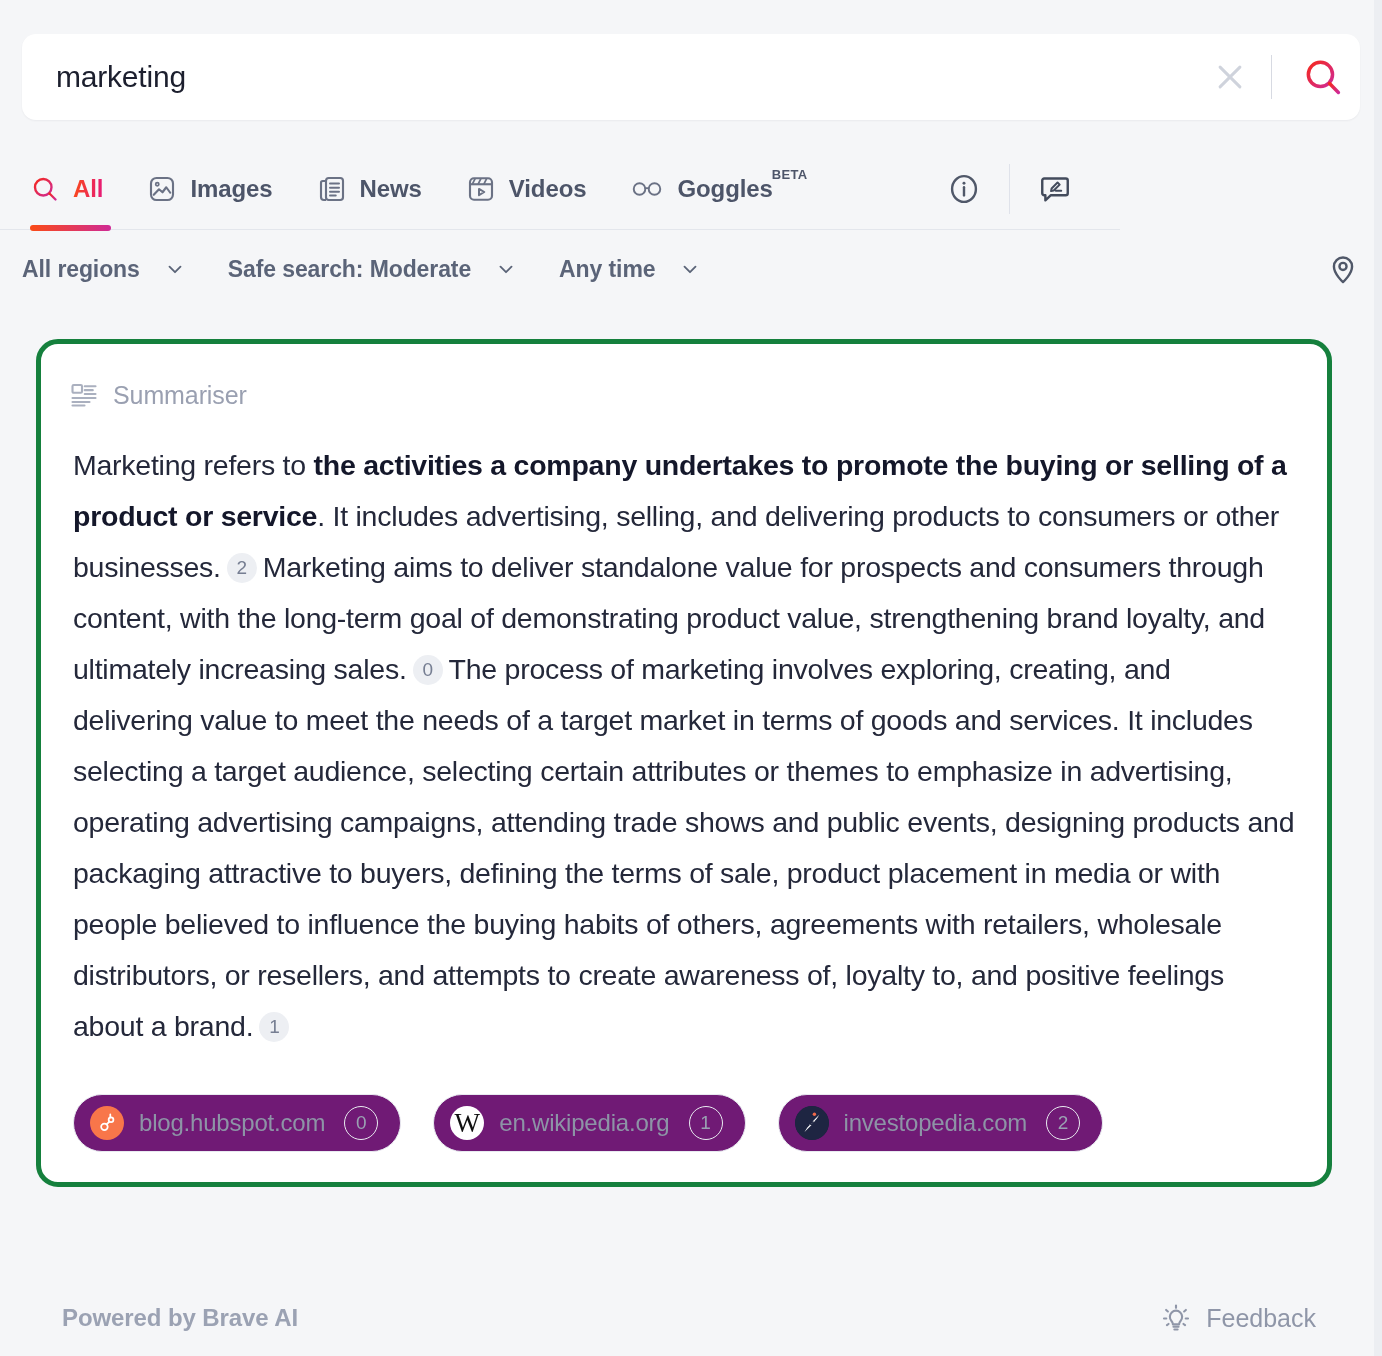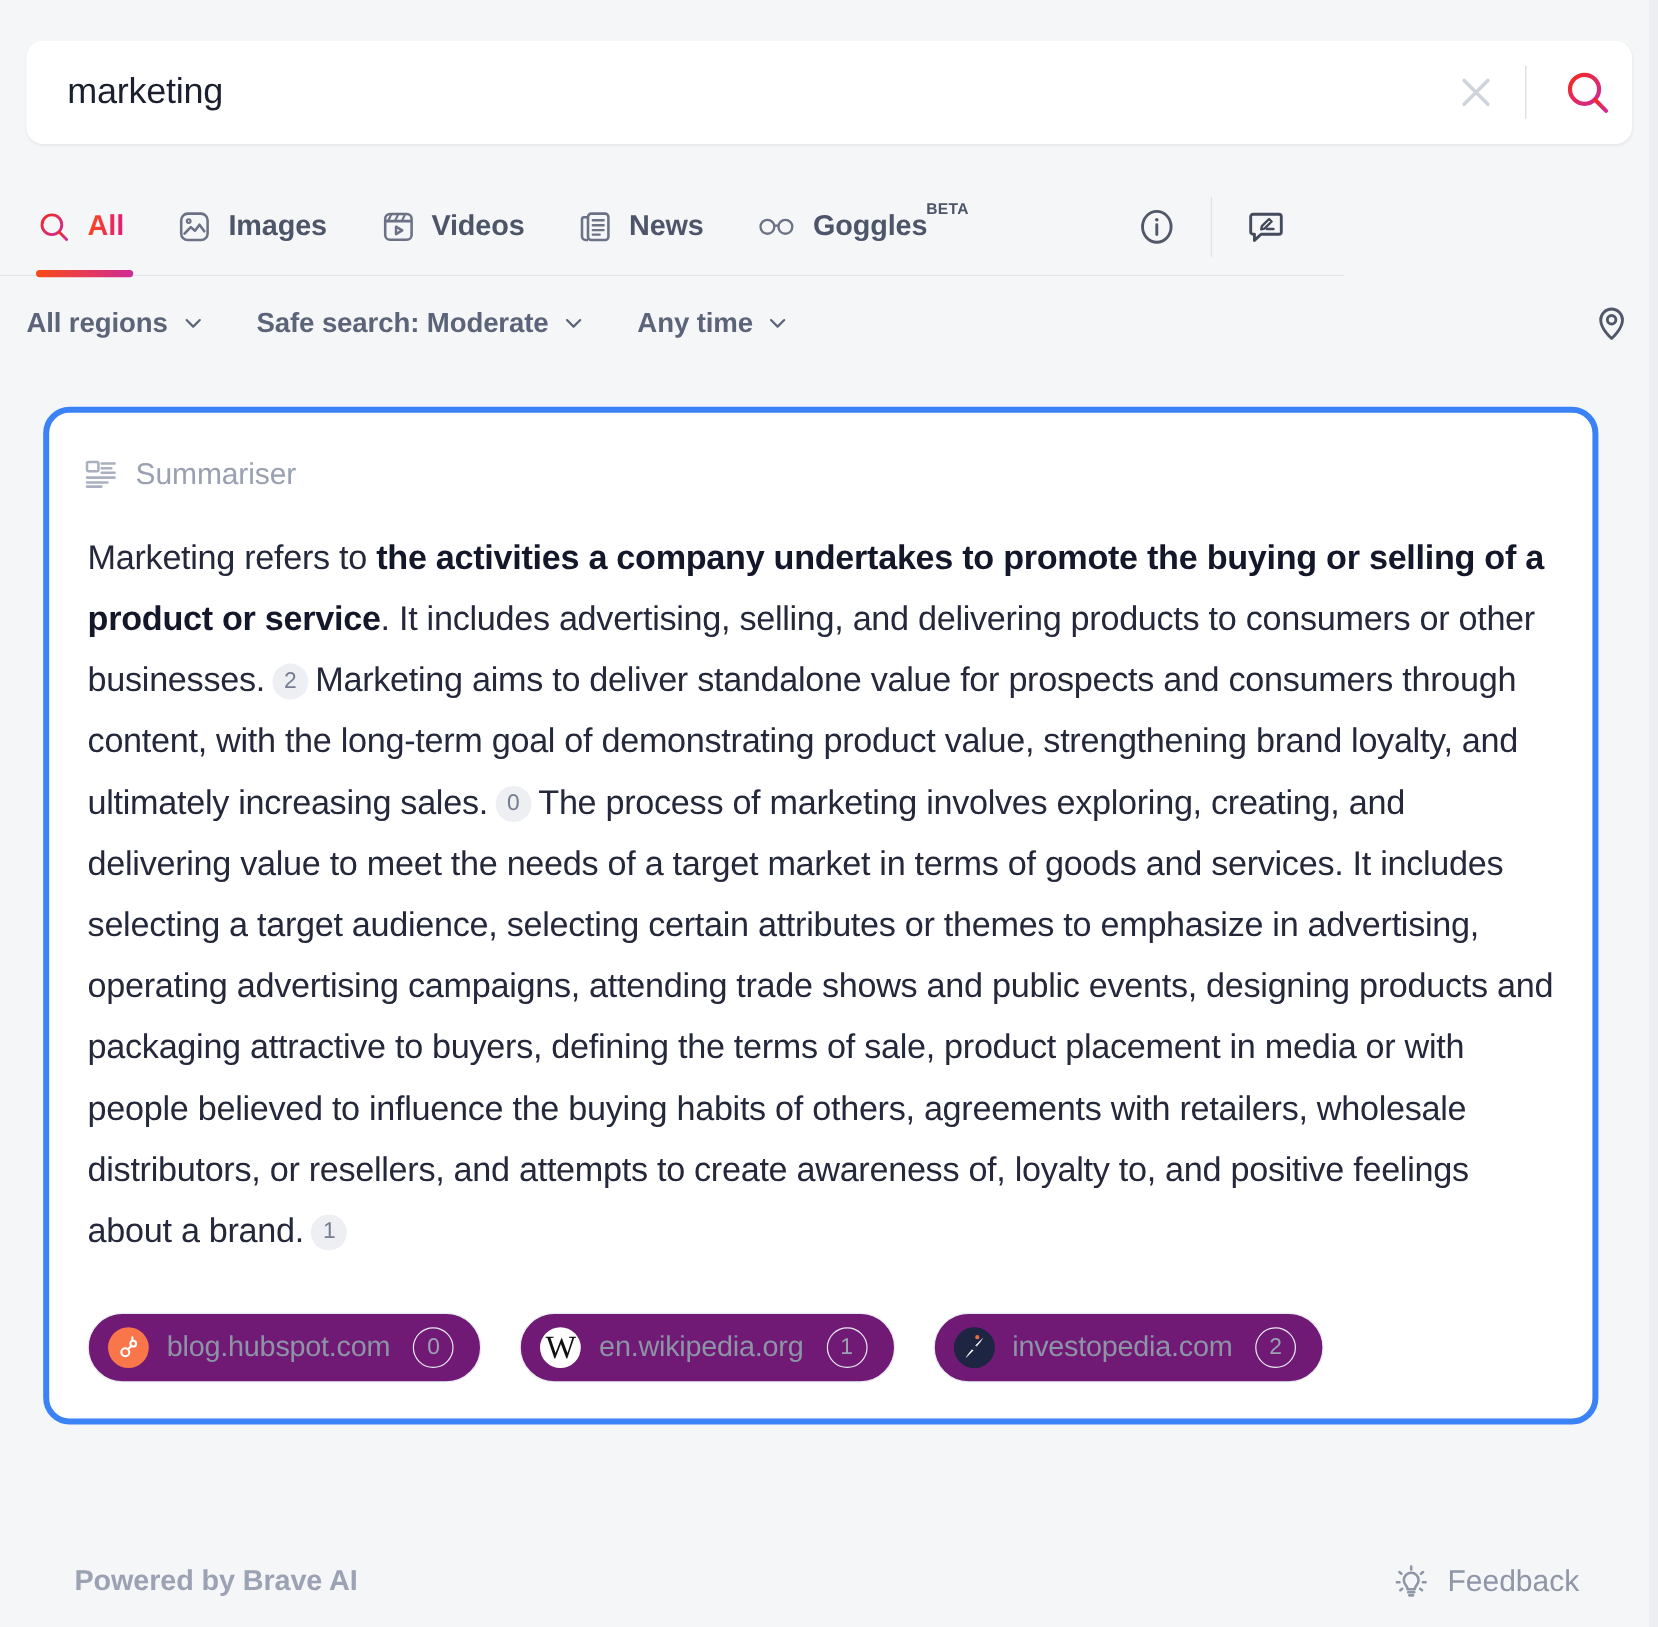--- a/index.html
+++ b/index.html
@@ -119,39 +119,39 @@
 
   
   .filterbar {
     position: absolute;
     left: 0; top: 230px;
     width: 1382px; height: 78px;
     display: flex; align-items: center;
     padding: 0 22px;
   }
   .filter {
-    display: flex; align-items: center; gap: 10px;
+    display: flex; align-items: center; gap: 24px;
     margin-right: 42px;
     color: #5b6478;
     font-size: 23px;
     font-weight: 600;
     cursor: pointer;
     letter-spacing: -0.1px;
     background: none; border: none;
     font-family: "Liberation Sans", sans-serif;
   }
   .geo-btn { margin-left: auto; background: none; border: none; cursor: pointer;
              display: flex; align-items: center; }
 
   
   .summary-card {
     position: absolute;
     left: 36px; top: 339px;
     width: 1296px;
-    border: 5px solid #3b82f6;
+    border: 5px solid #15803d;
     border-radius: 22px;
     background: #ffffff;
     padding: 36px 24px 30px 24px;
   }
   .summary-head {
     display: flex; align-items: center; gap: 14px;
     padding-left: 4px;
     margin-bottom: 30px;
   }
   .summary-head .title {
@@ -307,35 +307,35 @@
         <svg width="30" height="30" viewBox="0 0 24 24" fill="none">
           <rect x="3.2" y="3.2" width="17.6" height="17.6" rx="4.4" stroke="#6b7285" stroke-width="1.7"></rect>
           <circle cx="8.2" cy="8.2" r="1.25" stroke="#6b7285" stroke-width="1.4"></circle>
           <path d="M5.4 16.6 L9.6 12.2 L12.4 14.6 L15.4 10.6 L18.6 15" stroke="#6b7285" stroke-width="1.7" stroke-linecap="round" stroke-linejoin="round"></path>
         </svg>
         <span class="tab-label">Images</span>
       </a>
 
       <a class="tab" href="#">
         <svg width="30" height="30" viewBox="0 0 24 24" fill="none">
+          <rect x="7.2" y="3.2" width="13.6" height="17.6" rx="2.2" stroke="#6b7285" stroke-width="1.7"></rect>
+          <path d="M7.2 5.6 H4.6 a1.4 1.4 0 0 0 -1.4 1.4 V18.4 a2.4 2.4 0 0 0 2.4 2.4 H7.2" stroke="#6b7285" stroke-width="1.7" stroke-linejoin="round"></path>
+          <path d="M10.4 7.6 H17.6 M10.4 11 H17.6 M10.4 14.2 H17.6 M10.4 17.2 H15" stroke="#6b7285" stroke-width="1.6" stroke-linecap="round"></path>
+        </svg>
+        <span class="tab-label">News</span>
+      </a>
+
+      <a class="tab" href="#">
+        <svg width="30" height="30" viewBox="0 0 24 24" fill="none">
           <rect x="3.2" y="3.4" width="17.6" height="17.2" rx="3.2" stroke="#6b7285" stroke-width="1.7"></rect>
           <path d="M3.3 8.2 H20.7" stroke="#6b7285" stroke-width="1.7"></path>
           <path d="M7.4 3.5 L5.1 8.1 M12 3.5 L9.7 8.1 M16.6 3.5 L14.3 8.1" stroke="#6b7285" stroke-width="1.4"></path>
           <path d="M10.4 11.9 L14.6 14.4 L10.4 16.9 Z" stroke="#6b7285" stroke-width="1.6" stroke-linejoin="round"></path>
         </svg>
         <span class="tab-label">Videos</span>
-      </a>
-
-      <a class="tab" href="#">
-        <svg width="30" height="30" viewBox="0 0 24 24" fill="none">
-          <rect x="7.2" y="3.2" width="13.6" height="17.6" rx="2.2" stroke="#6b7285" stroke-width="1.7"></rect>
-          <path d="M7.2 5.6 H4.6 a1.4 1.4 0 0 0 -1.4 1.4 V18.4 a2.4 2.4 0 0 0 2.4 2.4 H7.2" stroke="#6b7285" stroke-width="1.7" stroke-linejoin="round"></path>
-          <path d="M10.4 7.6 H17.6 M10.4 11 H17.6 M10.4 14.2 H17.6 M10.4 17.2 H15" stroke="#6b7285" stroke-width="1.6" stroke-linecap="round"></path>
-        </svg>
-        <span class="tab-label">News</span>
       </a>
 
       <a class="tab" href="#">
         <svg width="34" height="30" viewBox="0 0 30 24" fill="none">
           <circle cx="8.4" cy="12" r="5.1" stroke="#6b7285" stroke-width="1.7"></circle>
           <circle cx="21.6" cy="12" r="5.1" stroke="#6b7285" stroke-width="1.7"></circle>
           <path d="M13.5 11.2 H16.5" stroke="#6b7285" stroke-width="1.7" stroke-linecap="round"></path>
         </svg>
         <span class="tab-label">
           <span>Goggles</span><span class="sup">BETA</span>

